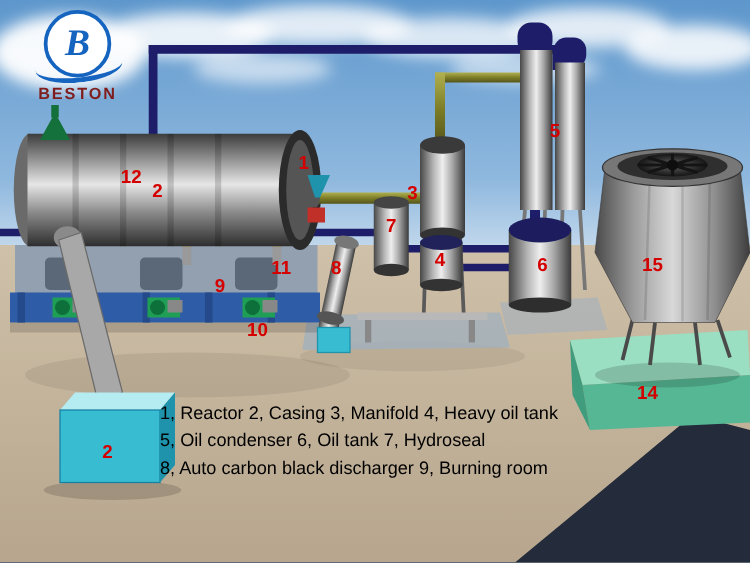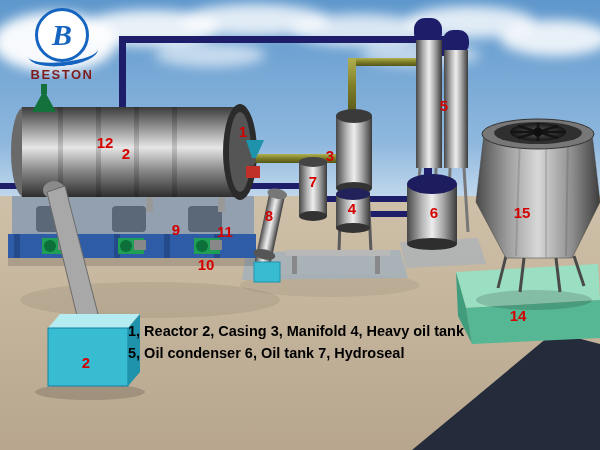--- a/index.html
+++ b/index.html
@@ -12,21 +12,21 @@
              border-radius:50%;background:#fff;display:flex;align-items:center;justify-content:center;
              font:italic 700 30px "Liberation Serif",serif;color:#1464c0}
   .logo-ring::after{content:"";position:absolute;left:-10px;bottom:-7px;width:70px;height:22px;
              border-bottom:4px solid #1464c0;border-radius:50%;transform:rotate(-6deg)}
   .logo-brand{margin-top:5px;font:700 13px "Liberation Sans",sans-serif;color:#7f1d1d;letter-spacing:1.5px}
   
   .mk{position:absolute;transform:translate(-50%,-50%);font:600 15px "Liberation Sans",sans-serif;
       color:#d40000;z-index:4;white-space:nowrap}
   
   .legend{position:absolute;left:128px;top:320px;z-index:4;color:#000;
-          font-size:14.5px;line-height:22px;font-weight:700;white-space:nowrap}
+          font-size:14.5px;line-height:22px;font-weight:400;white-space:nowrap}
 </style>
 </head>
 <body>
 
 <div class="stage">
 
   <svg width="600" height="450" viewBox="0 0 600 450">
     <defs>
       <linearGradient id="sky" x1="0" y1="0" x2="0" y2="1">
         <stop offset="0" stop-color="#5e97cc"></stop>
@@ -260,25 +260,26 @@
     <span class="mk" style="left:243px;top:131px">1</span>
     <span class="mk" style="left:126px;top:153px">2</span>
     <span class="mk" style="left:330px;top:155px">3</span>
     <span class="mk" style="left:352px;top:208px">4</span>
     <span class="mk" style="left:444px;top:105px">5</span>
     <span class="mk" style="left:434px;top:212px">6</span>
     <span class="mk" style="left:313px;top:181px">7</span>
     <span class="mk" style="left:269px;top:215px">8</span>
     <span class="mk" style="left:176px;top:229px">9</span>
     <span class="mk" style="left:206px;top:264px">10</span>
-    <span class="mk" style="left:225px;top:231px">11</span>
+    <span class="mk" style="left:225px;top:215px">11</span>
     <span class="mk" style="left:105px;top:142px">12</span>
     <span class="mk" style="left:86px;top:362px">2</span>
     <span class="mk" style="left:518px;top:315px">14</span>
     <span class="mk" style="left:522px;top:212px">15</span>
   </div>
 
   <div class="legend">
     <div>1, Reactor 2, Casing 3, Manifold 4, Heavy oil tank</div>
     <div>5, Oil condenser 6, Oil tank 7, Hydroseal</div>
+    <div>8, Auto  carbon black discharger 9, Burning room</div>
   </div>
 
 </div>
 
 </body></html>

